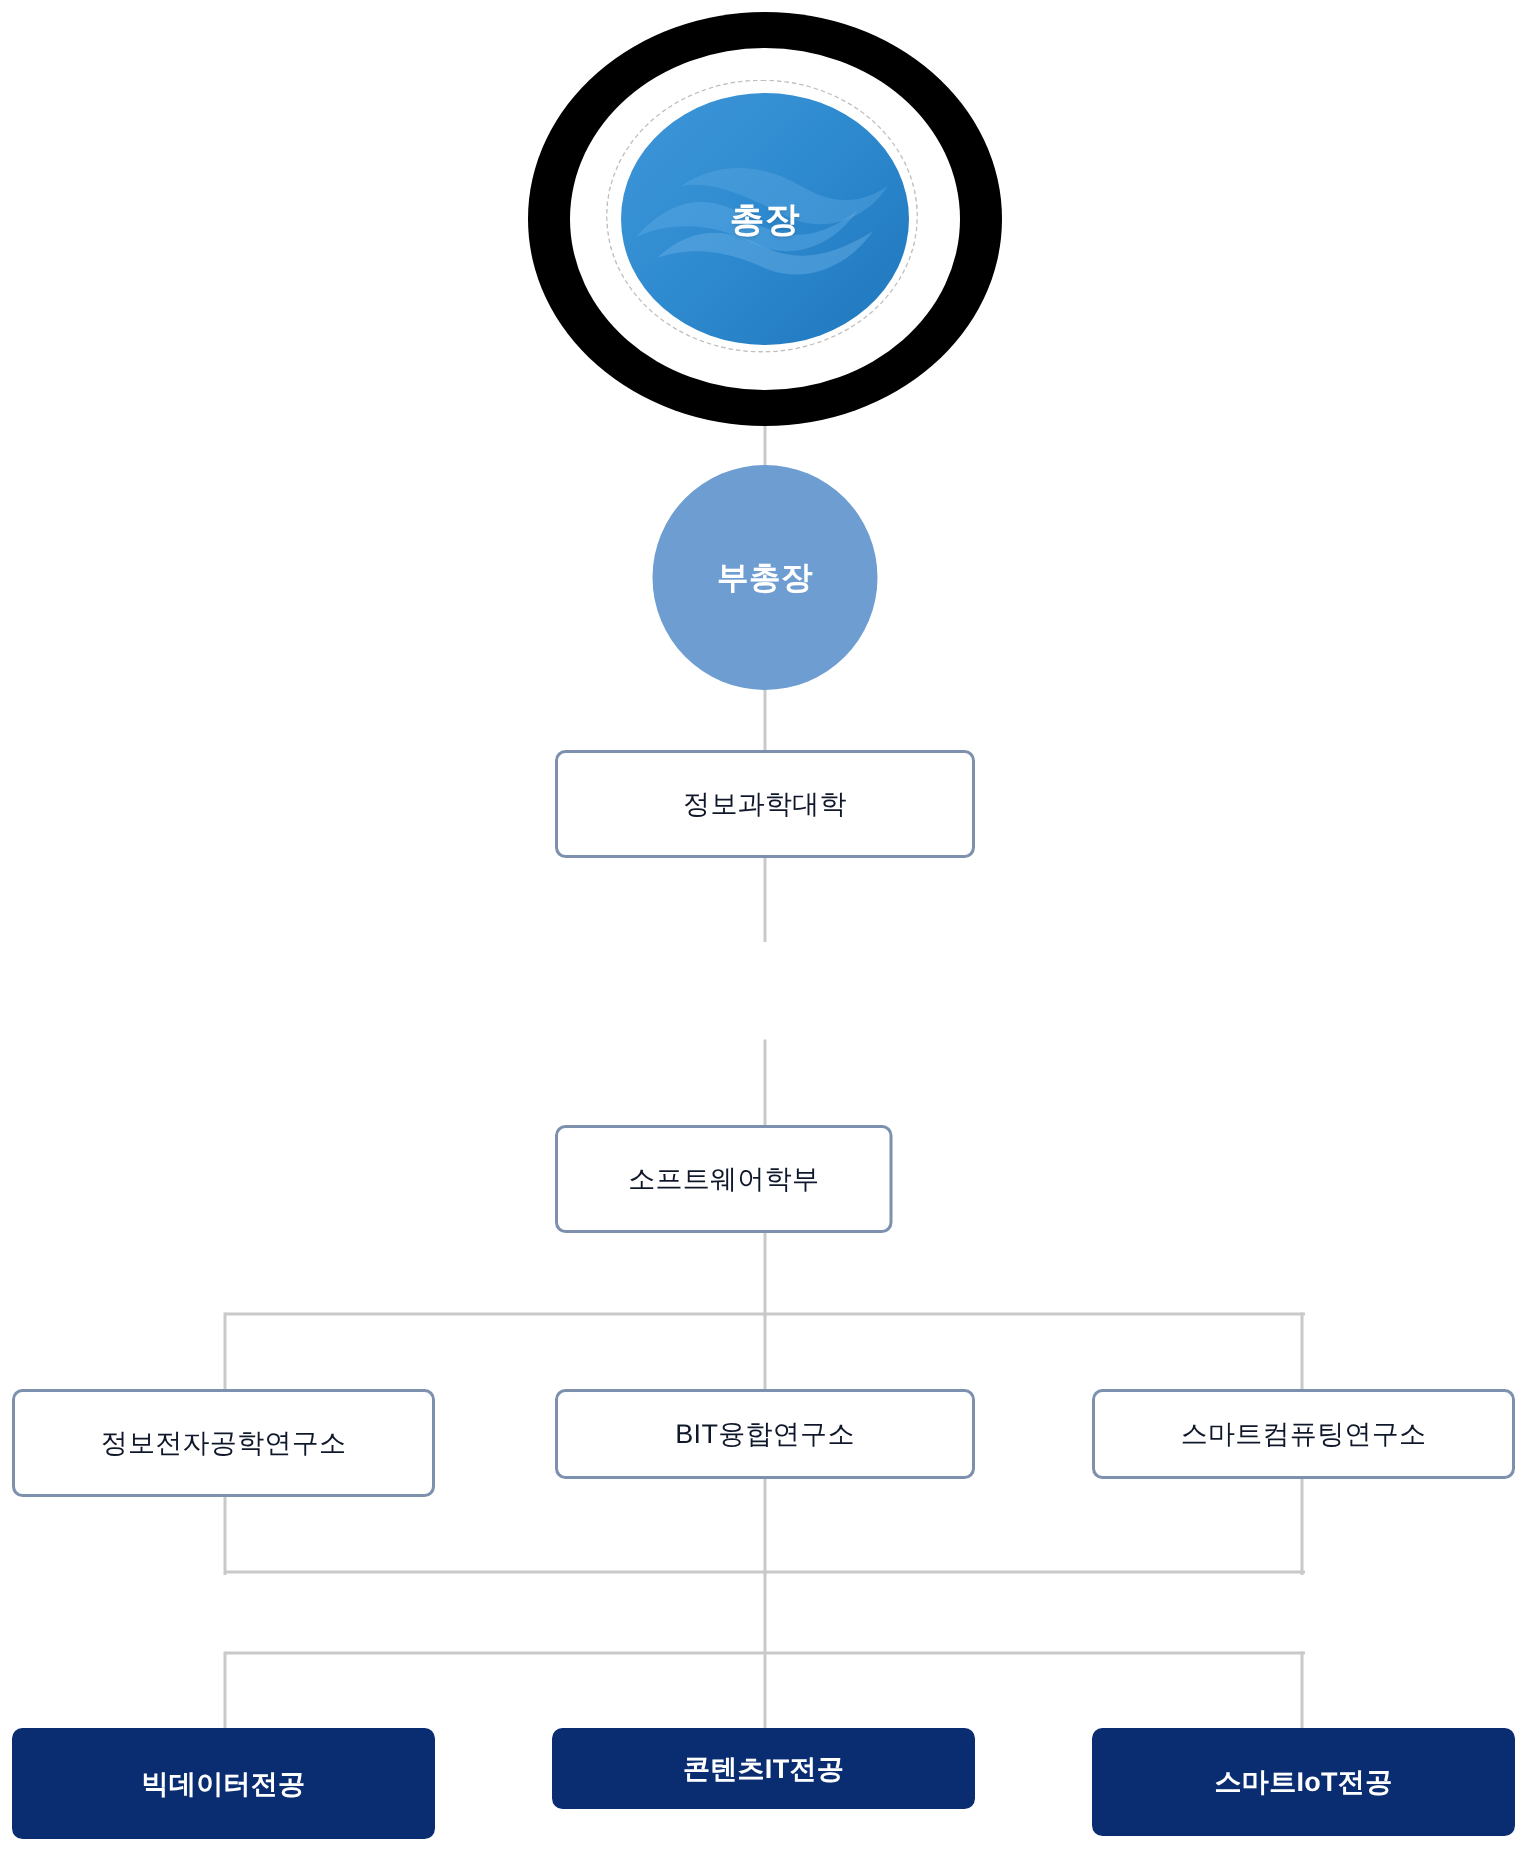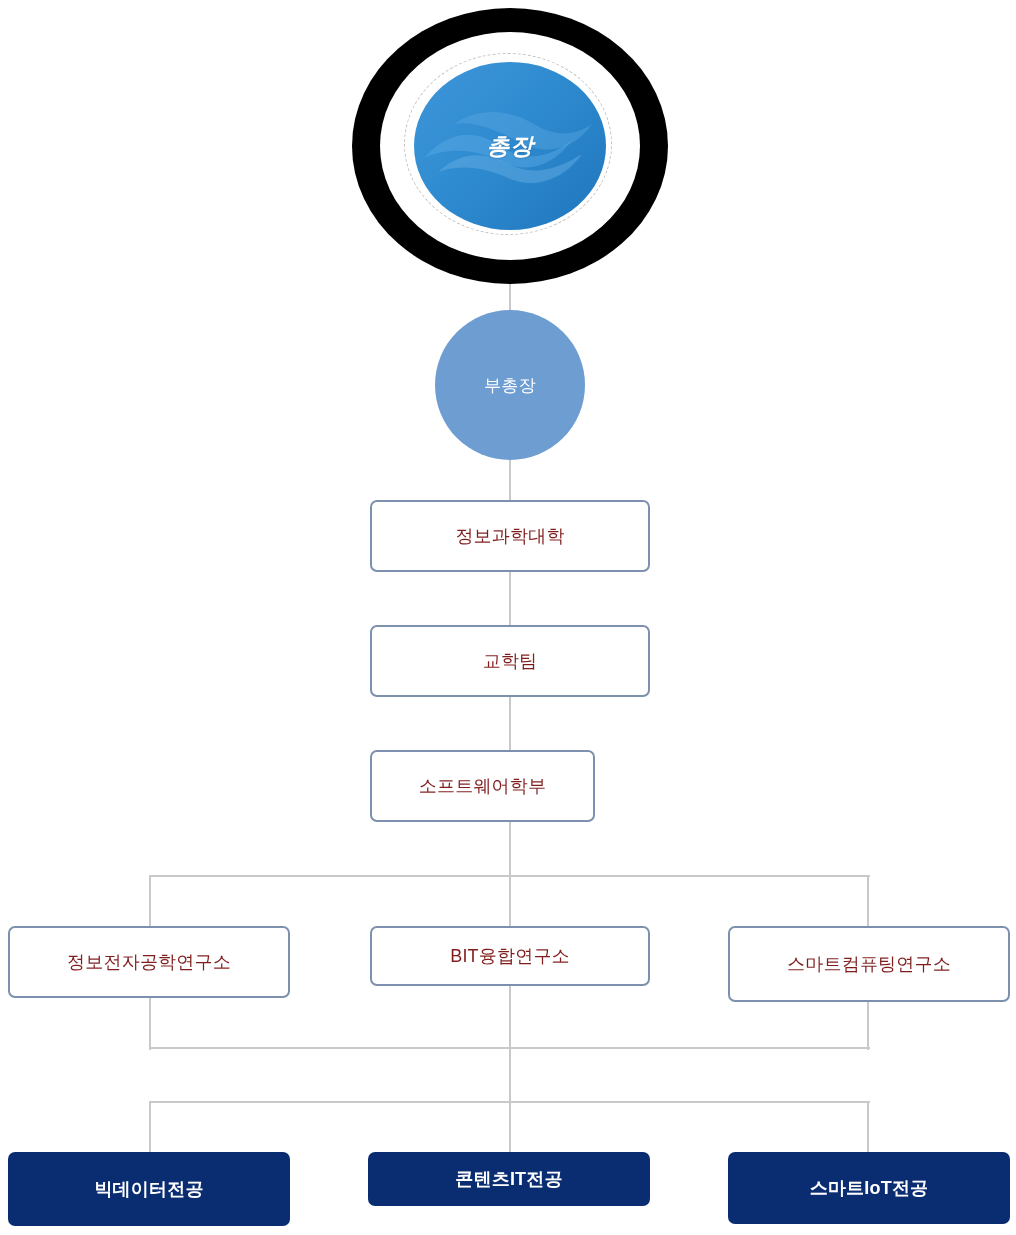--- a/index.html
+++ b/index.html
@@ -35,21 +35,20 @@
   }
 
   
   .president-wrap {
     position: absolute;
     left: 352px;
     top: 8px;
     width: 316px;
     height: 276px;
     z-index: 3;
-    font-style: italic;
   }
   .ring-black {
     position: absolute;
     left: 0;
     top: 0;
     width: 316px;
     height: 276px;
     border-radius: 50%;
     background: #000000;
   }
@@ -113,39 +112,39 @@
     height: 150px;
     border-radius: 50%;
     background: #6d9dd1;
     display: flex;
     align-items: center;
     justify-content: center;
     z-index: 3;
   }
   .vp-label {
     color: #ffffff;
-    font-size: 17px;
-    font-weight: normal;
+    font-size: 21px;
+    font-weight: bold;
     letter-spacing: 0.3px;
   }
 
   
   .node-box {
     position: absolute;
     box-sizing: border-box;
     background: #ffffff;
     border: 2px solid #7d90ad;
     border-radius: 7px;
     display: flex;
     align-items: center;
     justify-content: center;
     z-index: 2;
   }
   .node-box .node-label {
-    color: #7f1d1d;
+    color: #0f172a;
     font-size: 18px;
     letter-spacing: 0.2px;
     white-space: nowrap;
   }
 
   
   .major-box {
     position: absolute;
     box-sizing: border-box;
     background: #0a2d72;
@@ -204,37 +203,34 @@
   </div>
 
   <div class="vp-circle">
     <span class="vp-label">부총장</span>
   </div>
 
   <div class="node-box" style="left:370px; top:500px; width:280px; height:72px;">
     <span class="node-label">정보과학대학</span>
   </div>
 
-  <div class="node-box" style="left:370px; top:625px; width:280px; height:72px;">
-    <span class="node-label">교학팀</span>
-  </div>
 
   <div class="node-box" style="left:370px; top:750px; width:225px; height:72px;">
     <span class="node-label">소프트웨어학부</span>
   </div>
 
   <div class="node-box" style="left:8px; top:926px; width:282px; height:72px;">
     <span class="node-label">정보전자공학연구소</span>
   </div>
 
   <div class="node-box" style="left:370px; top:926px; width:280px; height:60px;">
     <span class="node-label">BIT융합연구소</span>
   </div>
 
-  <div class="node-box" style="left:728px; top:926px; width:282px; height:76px;">
+  <div class="node-box" style="left:728px; top:926px; width:282px; height:60px;">
     <span class="node-label">스마트컴퓨팅연구소</span>
   </div>
 
   <div class="major-box" style="left:8px; top:1152px; width:282px; height:74px;">
     <span class="node-label">빅데이터전공</span>
   </div>
 
   <div class="major-box" style="left:368px; top:1152px; width:282px; height:54px;">
     <span class="node-label">콘텐츠IT전공</span>
   </div>

